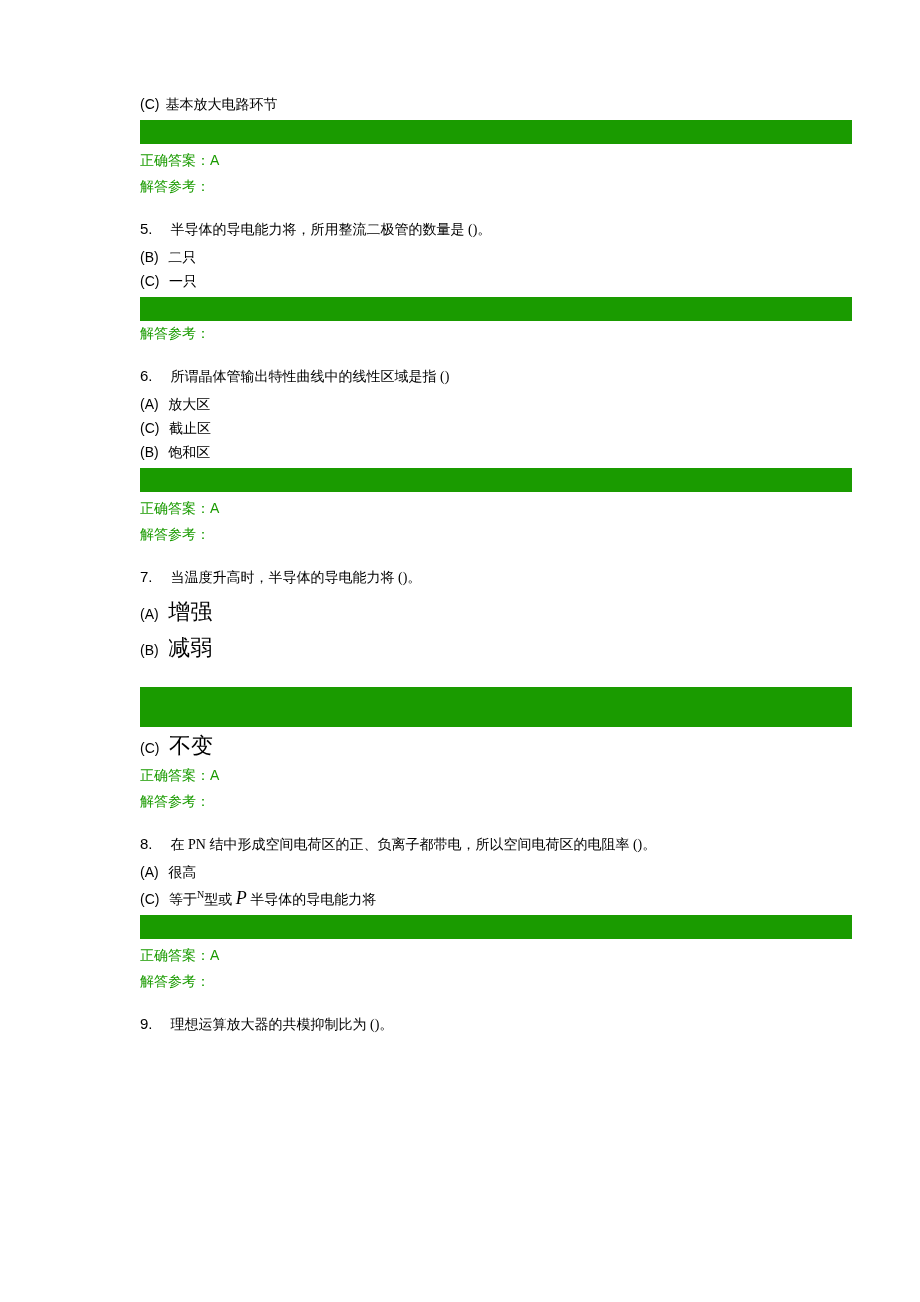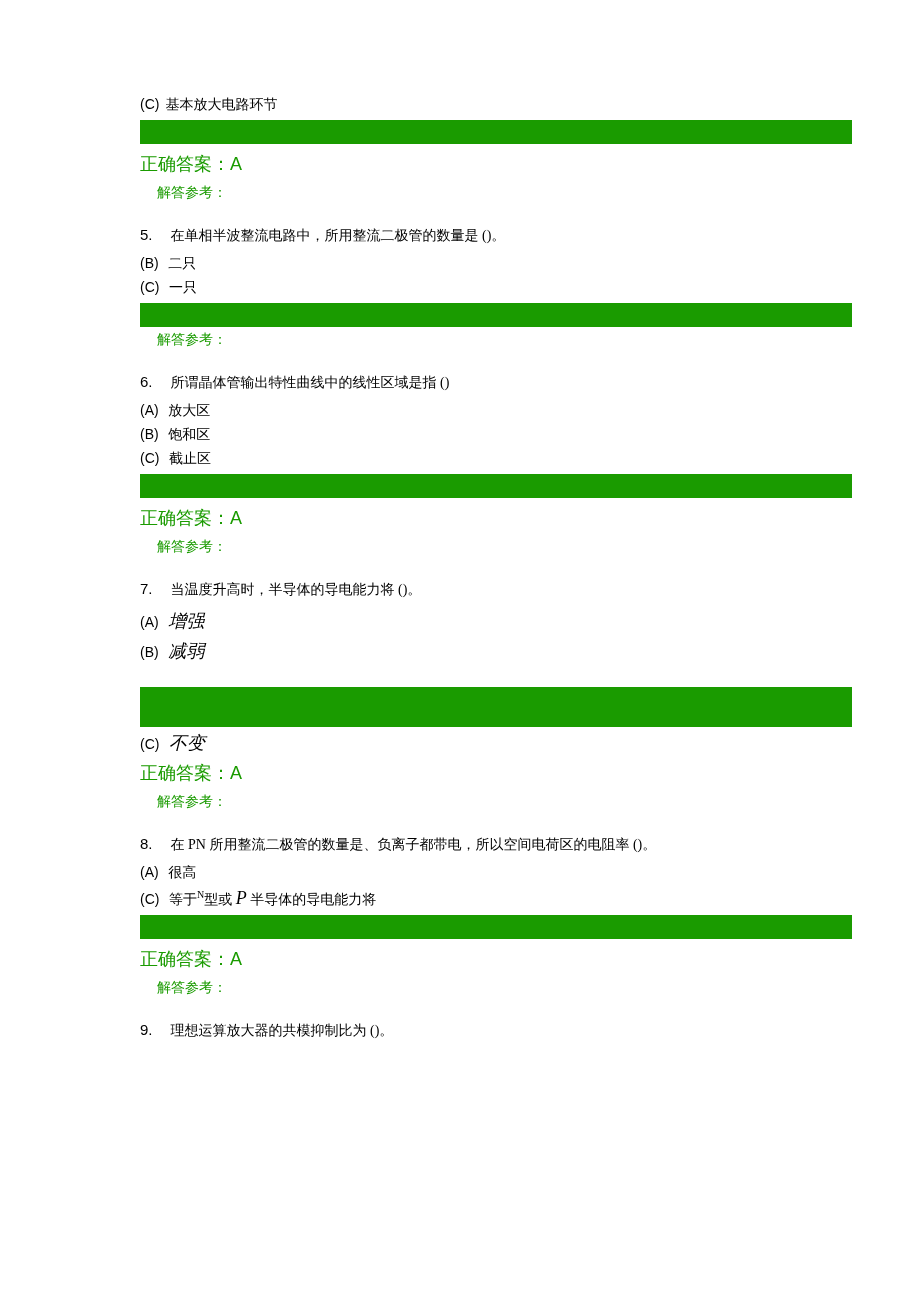--- a/index.html
+++ b/index.html
@@ -24,44 +24,43 @@
     margin-right: 6px;
   }
   .green-bar {
     background: #1a9b00;
     height: 24px;
     margin-top: 4px;
     margin-bottom: 4px;
   }
   .answer-line {
     color: #1a9b00;
-    font-size: 18px;
+    font-size: 14px;
     margin: 8px 0 4px 0;
   }
   .answer-letter {
     font-family: Arial, sans-serif;
   }
   .explain {
     color: #1a9b00;
     font-size: 14px;
-    margin: 8px 0 24px 17px;
+    margin: 8px 0 24px 0;
   }
   .question-line {
     margin: 14px 0 10px 0;
     font-size: 14px;
   }
   .q-num {
     font-family: Arial, sans-serif;
     font-size: 15px;
     font-weight: normal;
     margin-right: 18px;
   }
   .large-text {
-    font-size: 18px;
-    font-style: italic;
+    font-size: 22px;
   }
   .sup-n {
     font-size: 10px;
     vertical-align: super;
   }
   .italic-p {
     font-style: italic;
     font-family: "Times New Roman", serif;
     font-size: 18px;
   }
@@ -77,42 +76,42 @@
   <div class="option">
     <span class="option-label">(C)</span><span>基本放大电路环节</span>
   </div>
   <div class="green-bar"></div>
   <div class="answer-line">
     <span>正确答案：</span><span class="answer-letter">A</span>
   </div>
   <div class="explain">解答参考：</div>
 
   <div class="question-line">
-    <span class="q-num">5.</span><span>在单相半波整流电路中，所用整流二极管的数量是 ()。</span>
+    <span class="q-num">5.</span><span>半导体的导电能力将，所用整流二极管的数量是 ()。</span>
   </div>
   <div class="option">
     <span class="option-label">(B)</span>&nbsp;<span>二只</span>
   </div>
   <div class="option">
     <span class="option-label">(C)</span>&nbsp;<span>一只</span>
   </div>
   <div class="green-bar"></div>
   <div class="explain" style="margin-top:2px;">解答参考：</div>
 
   <div class="question-line">
     <span class="q-num">6.</span><span>所谓晶体管输出特性曲线中的线性区域是指 ()</span>
   </div>
   <div class="option">
     <span class="option-label">(A)</span>&nbsp;<span>放大区</span>
   </div>
   <div class="option">
-    <span class="option-label">(B)</span>&nbsp;<span>饱和区</span>
+    <span class="option-label">(C)</span>&nbsp;<span>截止区</span>
   </div>
   <div class="option">
-    <span class="option-label">(C)</span>&nbsp;<span>截止区</span>
+    <span class="option-label">(B)</span>&nbsp;<span>饱和区</span>
   </div>
   <div class="green-bar"></div>
   <div class="answer-line">
     <span>正确答案：</span><span class="answer-letter">A</span>
   </div>
   <div class="explain">解答参考：</div>
 
   <div class="question-line">
     <span class="q-num">7.</span><span>当温度升高时，半导体的导电能力将 ()。</span>
   </div>
@@ -126,21 +125,21 @@
   <div class="green-bar tall-bar"></div>
   <div class="option" style="margin-top:2px;">
     <span class="option-label">(C)</span>&nbsp;<span class="large-text">不变</span>
   </div>
   <div class="answer-line" style="margin-top:4px;">
     <span>正确答案：</span><span class="answer-letter">A</span>
   </div>
   <div class="explain">解答参考：</div>
 
   <div class="question-line">
-    <span class="q-num">8.</span><span>在 PN 所用整流二极管的数量是、负离子都带电，所以空间电荷区的电阻率 ()。</span>
+    <span class="q-num">8.</span><span>在 PN 结中形成空间电荷区的正、负离子都带电，所以空间电荷区的电阻率 ()。</span>
   </div>
   <div class="option">
     <span class="option-label">(A)</span>&nbsp;<span>很高</span>
   </div>
   <div class="option">
     <span class="option-label">(C)</span>&nbsp;<span>等于</span><span class="sup-n">N</span><span>型或 </span><span class="italic-p">P</span><span> 半导体的导电能力将</span>
   </div>
   <div class="green-bar"></div>
   <div class="answer-line">
     <span>正确答案：</span><span class="answer-letter">A</span>

